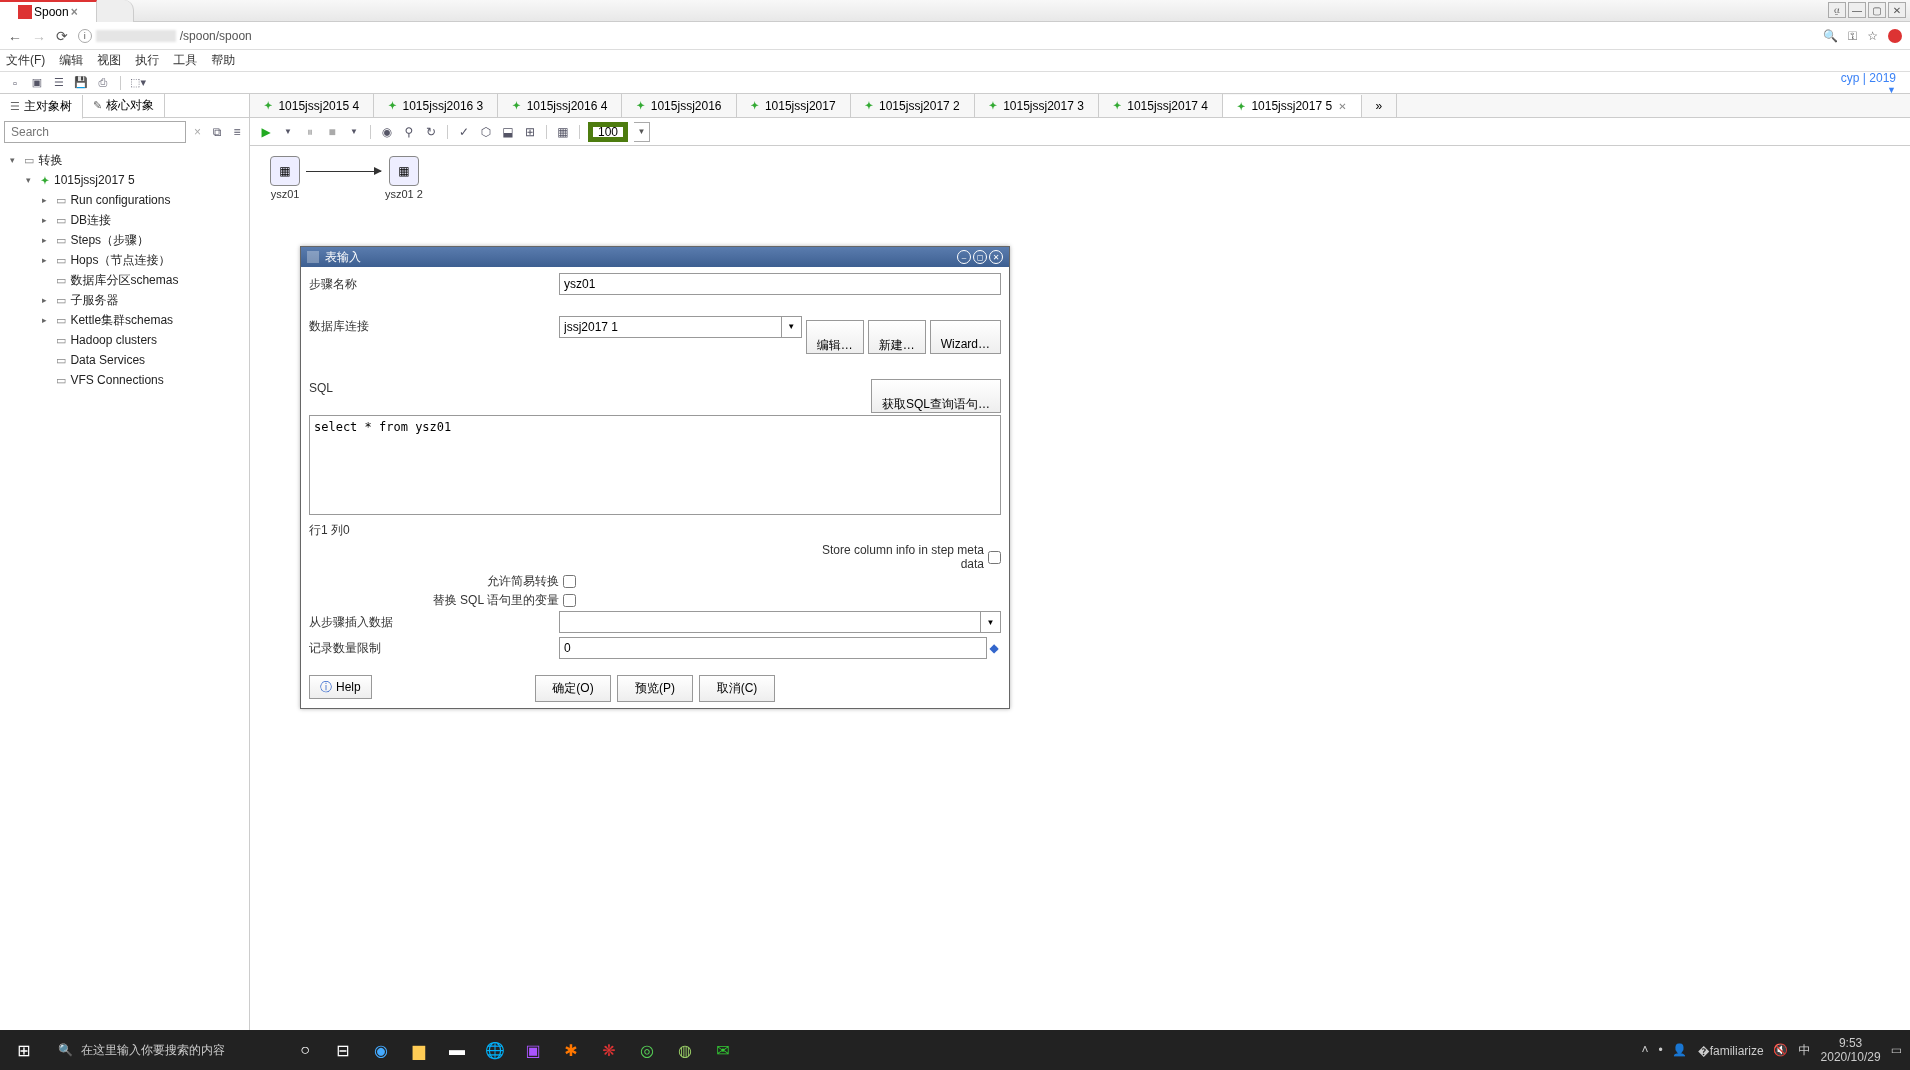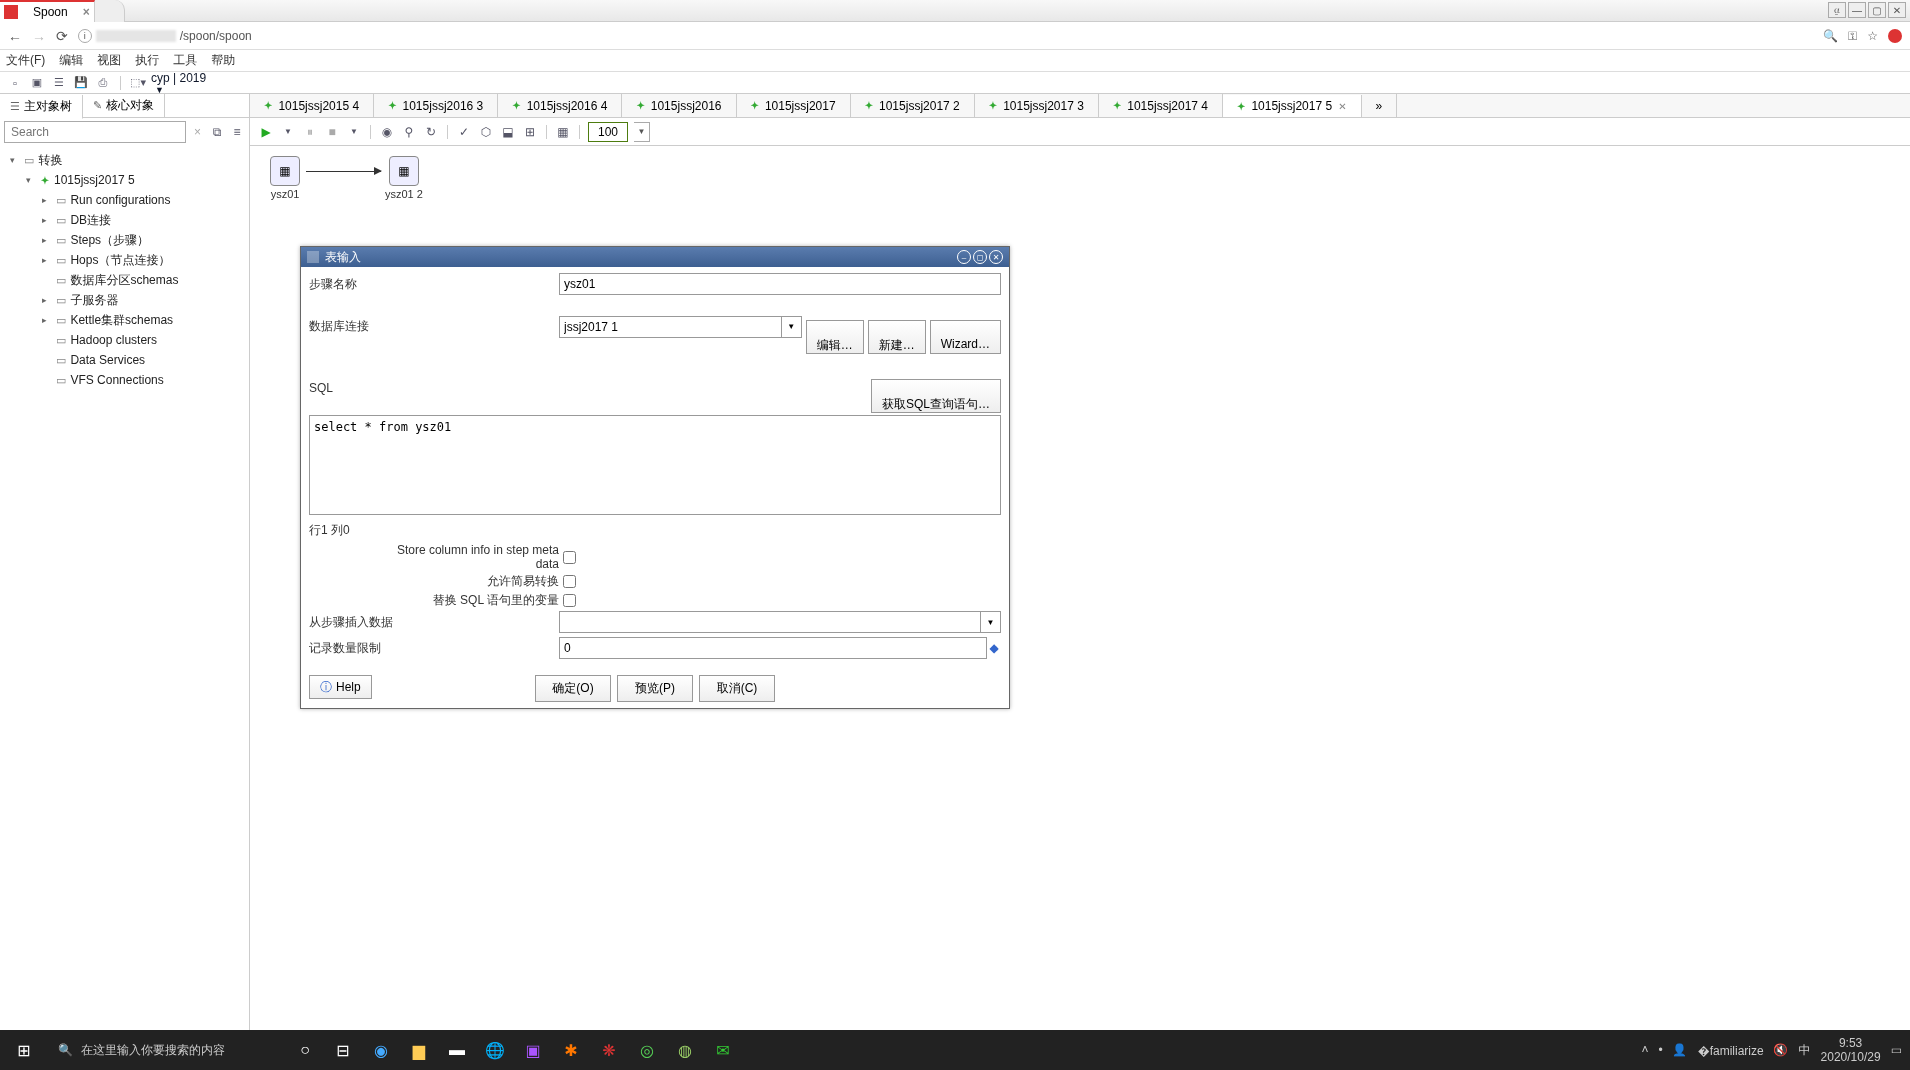--- a/index.html
+++ b/index.html
@@ -1,21 +1,21 @@
 <!DOCTYPE html>
 <html><head>
 <meta charset="utf-8">
 <style>
 * { margin:0; padding:0; box-sizing:border-box; font-family:"Microsoft YaHei",Arial,sans-serif; font-size:12px; }
 body { background:#fff; overflow:hidden; }
 
 
 .titlebar { height:22px; background:linear-gradient(to bottom,#f8f8f8,#e8e8e8); border-bottom:1px solid #ccc; display:flex; align-items:center; position:relative; }
 .titlebar .tabs { display:flex; }
-.ttab { height:22px; padding:0 4px; display:flex; align-items:center; gap:15px; border-right:1px solid #ccc; background:#fff; border-top:2px solid #d33; }
+.ttab { height:22px; padding:0 18px; display:flex; align-items:center; gap:2px; border-right:1px solid #ccc; background:#fff; border-top:2px solid #d33; }
 .ttab2 { background:#eee; border-top:none; width:30px; border-radius:0 10px 0 0; }
 .ttab .closebtn { color:#888; font-weight:bold; cursor:pointer; }
 .ttab .favicon { width:14px; height:14px; background:#d33; display:inline-block; }
 .wincontrols { position:absolute; right:4px; top:2px; display:flex; gap:2px; }
 .wincontrols span { width:18px; height:16px; border:1px solid #aaa; display:flex; align-items:center; justify-content:center; background:#eee; font-size:10px; color:#555; }
 
 
 .urlbar { height:28px; display:flex; align-items:center; gap:10px; padding:0 8px; border-bottom:1px solid #ddd; }
 .urlbar .navbtn { color:#555; font-size:14px; cursor:pointer; }
 .urlbar .urlfield { flex:1; display:flex; align-items:center; gap:4px; color:#555; }
@@ -25,21 +25,21 @@
 .reddot { width:14px; height:14px; background:#d33; border-radius:50%; }
 
 
 .menubar { height:22px; display:flex; align-items:center; gap:14px; padding:0 6px; border-bottom:1px solid #ddd; color:#333; }
 .menubar span { cursor:pointer; }
 
 
 .apptoolbar { height:22px; display:flex; align-items:center; padding:0 6px; border-bottom:1px solid #ccc; gap:4px; }
 .apptoolbar .tbicon { width:18px; height:16px; display:flex; align-items:center; justify-content:center; color:#556; font-size:11px; cursor:pointer; }
 .apptoolbar .sep { width:1px; height:14px; background:#ccc; margin:0 4px; }
-.apptoolbar .right { margin-left:auto; color:#0f172a; padding-right:8px; }
+.apptoolbar .right { margin-left:auto; color:#3b82f6; padding-right:8px;align-items:flex-end; }
 
 
 .main { display:flex; height:calc(100vh - 22px - 28px - 22px - 22px - 40px); }
 
 
 .left { width:250px; border-right:1px solid #ccc; display:flex; flex-direction:column; }
 .lefttabs { height:24px; display:flex; border-bottom:1px solid #ccc; }
 .lefttab { padding:0 10px; display:flex; align-items:center; gap:4px; border-right:1px solid #ccc; cursor:pointer; }
 .lefttab.active { background:#fff; border-bottom:1px solid #fff; position:relative; top:1px; height:24px; }
 .lefttab .ic { font-size:11px; color:#666; }
@@ -62,21 +62,21 @@
 .editortabs { height:24px; display:flex; border-bottom:1px solid #ccc; background:#f7f7f7; overflow:hidden; }
 .etab { padding:0 14px; display:flex; align-items:center; gap:6px; border-right:1px solid #ccc; cursor:pointer; white-space:nowrap; background:#f7f7f7; }
 .etab.active { background:#fff; border-bottom:1px solid #fff; position:relative; top:1px; }
 .etab .xg { color:#3a3; font-weight:bold; font-size:10px; }
 .etab .cx { color:#888; font-size:10px; }
 
 
 .runbar { height:28px; display:flex; align-items:center; padding:0 8px; gap:6px; border-bottom:1px solid #ccc; }
 .runbar .ric { width:16px; height:16px; display:flex; align-items:center; justify-content:center; color:#556; cursor:pointer; font-size:12px; }
 .runbar .sep { width:1px; height:14px; background:#ccc; margin:0 2px; }
-.runbar input { width:40px; height:20px; border:1px solid #4d7c0f; text-align:center; }
+.runbar input { width:40px; height:20px; border:5px solid #4d7c0f; text-align:center; }
 .runbar .dd { width:16px; height:20px; border:1px solid #aaa; border-left:none; display:flex; align-items:center; justify-content:center; font-size:8px; color:#555; }
 
 
 .canvas { flex:1; position:relative; background:#fff; }
 .step { position:absolute; text-align:center; }
 .step .sicon { width:30px; height:30px; border:1px solid #888; border-radius:4px; background:#eef; display:flex; align-items:center; justify-content:center; margin:0 auto; }
 .step .slabel { font-size:11px; color:#333; margin-top:2px; }
 .arrow { position:absolute; height:1px; background:#333; }
 .arrow::after { content:""; position:absolute; right:-1px; top:-4px; border-left:8px solid #333; border-top:4px solid transparent; border-bottom:4px solid transparent; }
 
@@ -355,21 +355,21 @@
             <button class="smbtn">编辑…</button>
             <button class="smbtn">新建…</button>
             <button class="smbtn">Wizard…</button>
           </div>
           <div style="display:flex;align-items:center;justify-content:space-between">
             <div class="sqllabel">SQL</div>
             <button class="smbtn">获取SQL查询语句…</button>
           </div>
           <textarea class="sqlbox" style="">select * from ysz01</textarea>
           <div class="status">行1 列0</div>
-          <div class="chkrow" style="justify-content:flex-start;padding-left:70px">
+          <div class="chkrow" style="justify-content:flex-end;padding-left:70px">
             <span class="clbl" style="width:180px;text-align:right">Store column info in step meta data</span>
             <input type="checkbox" style="">
           </div>
           <div class="chkrow" style="justify-content:flex-start;padding-left:70px">
             <span class="clbl" style="width:180px;text-align:right">允许简易转换</span>
             <input type="checkbox" style="">
           </div>
           <div class="chkrow" style="justify-content:flex-start;padding-left:70px">
             <span class="clbl" style="width:180px;text-align:right">替换 SQL 语句里的变量</span>
             <input type="checkbox" style="">

